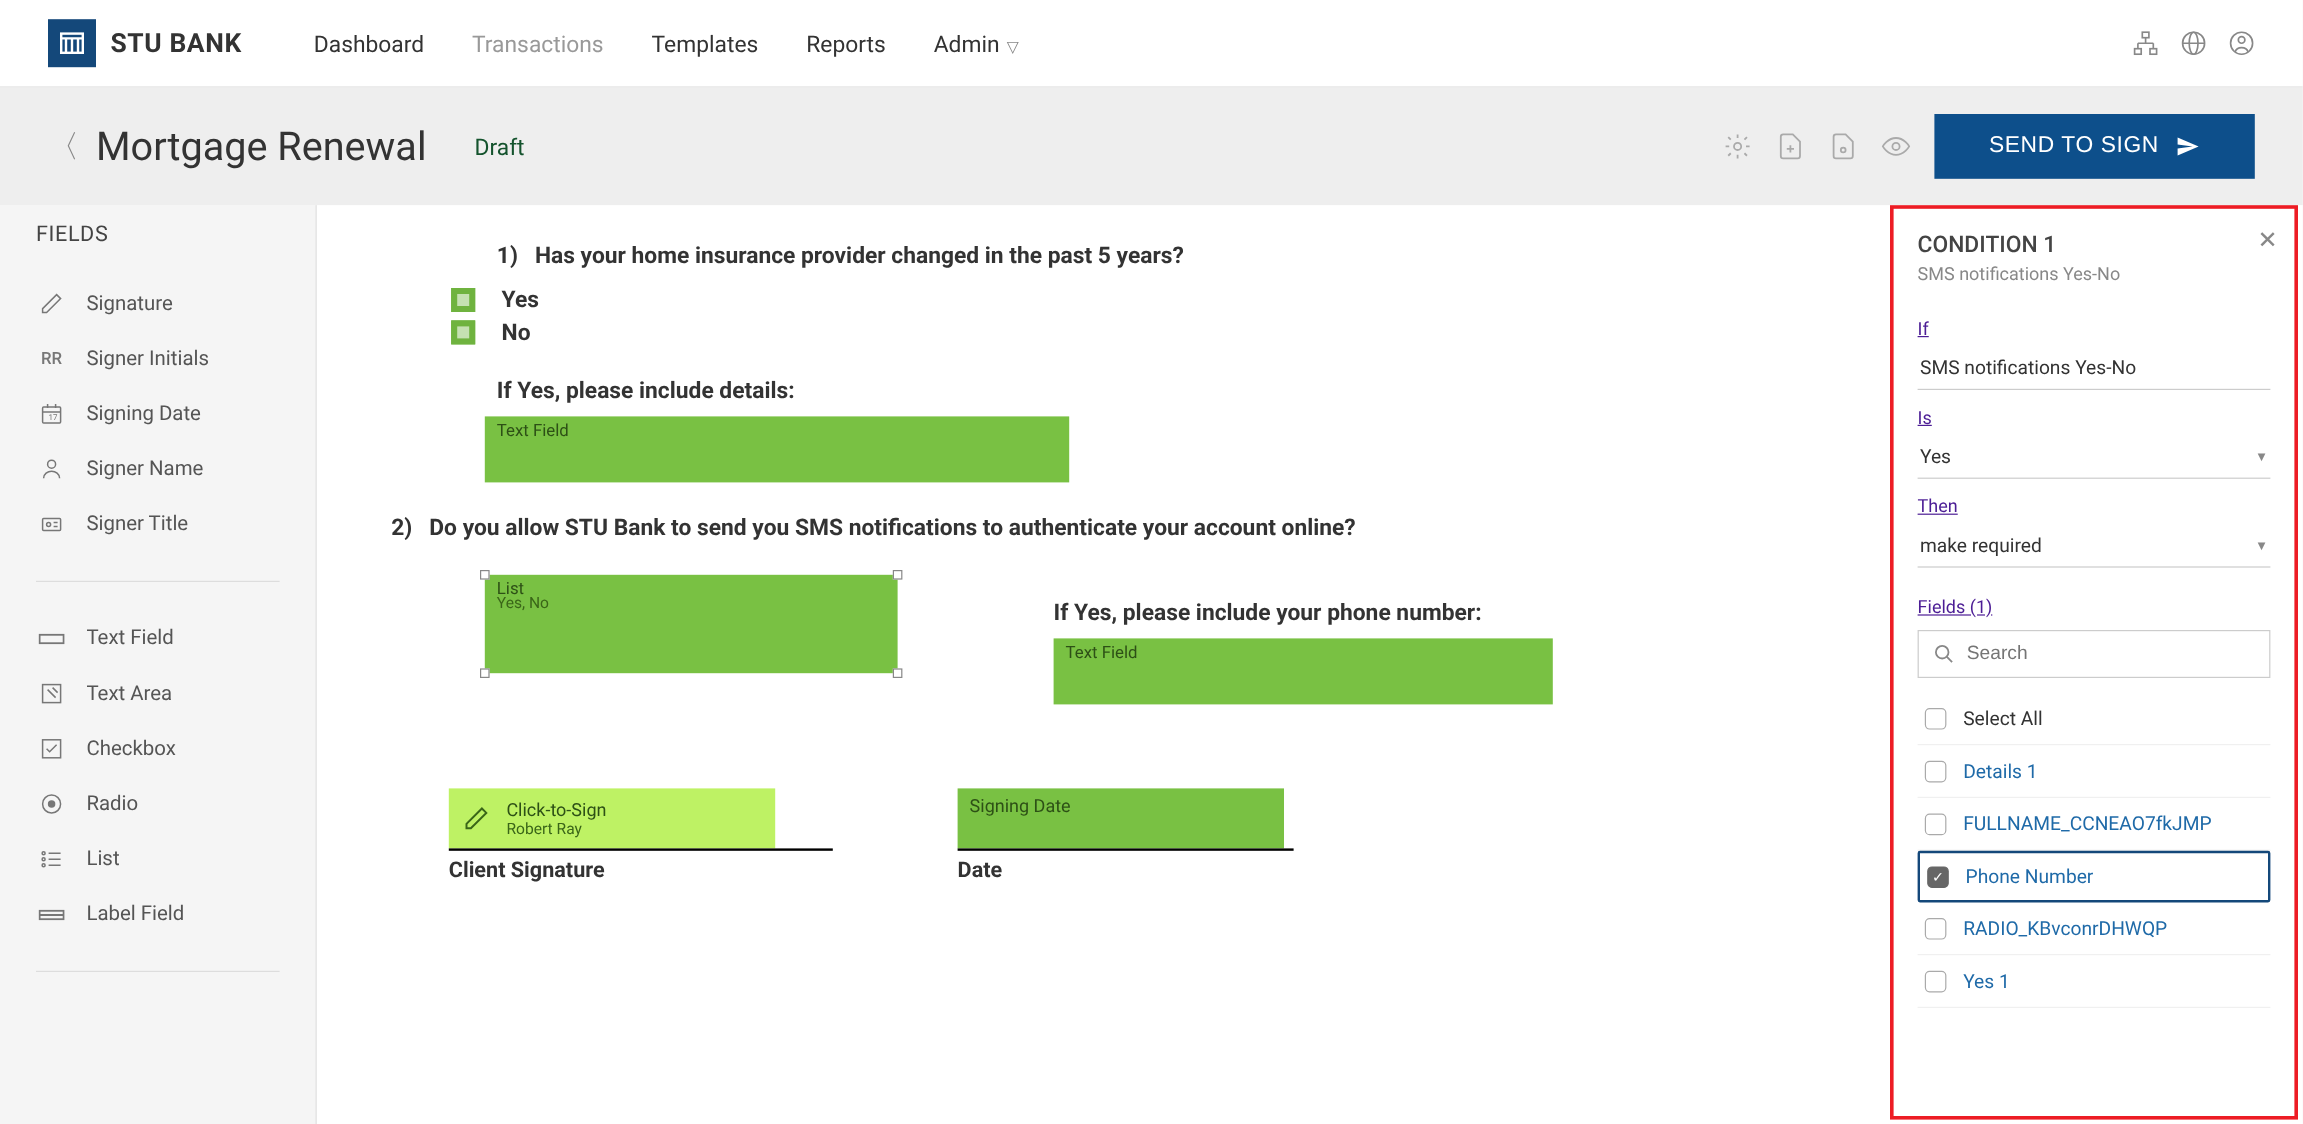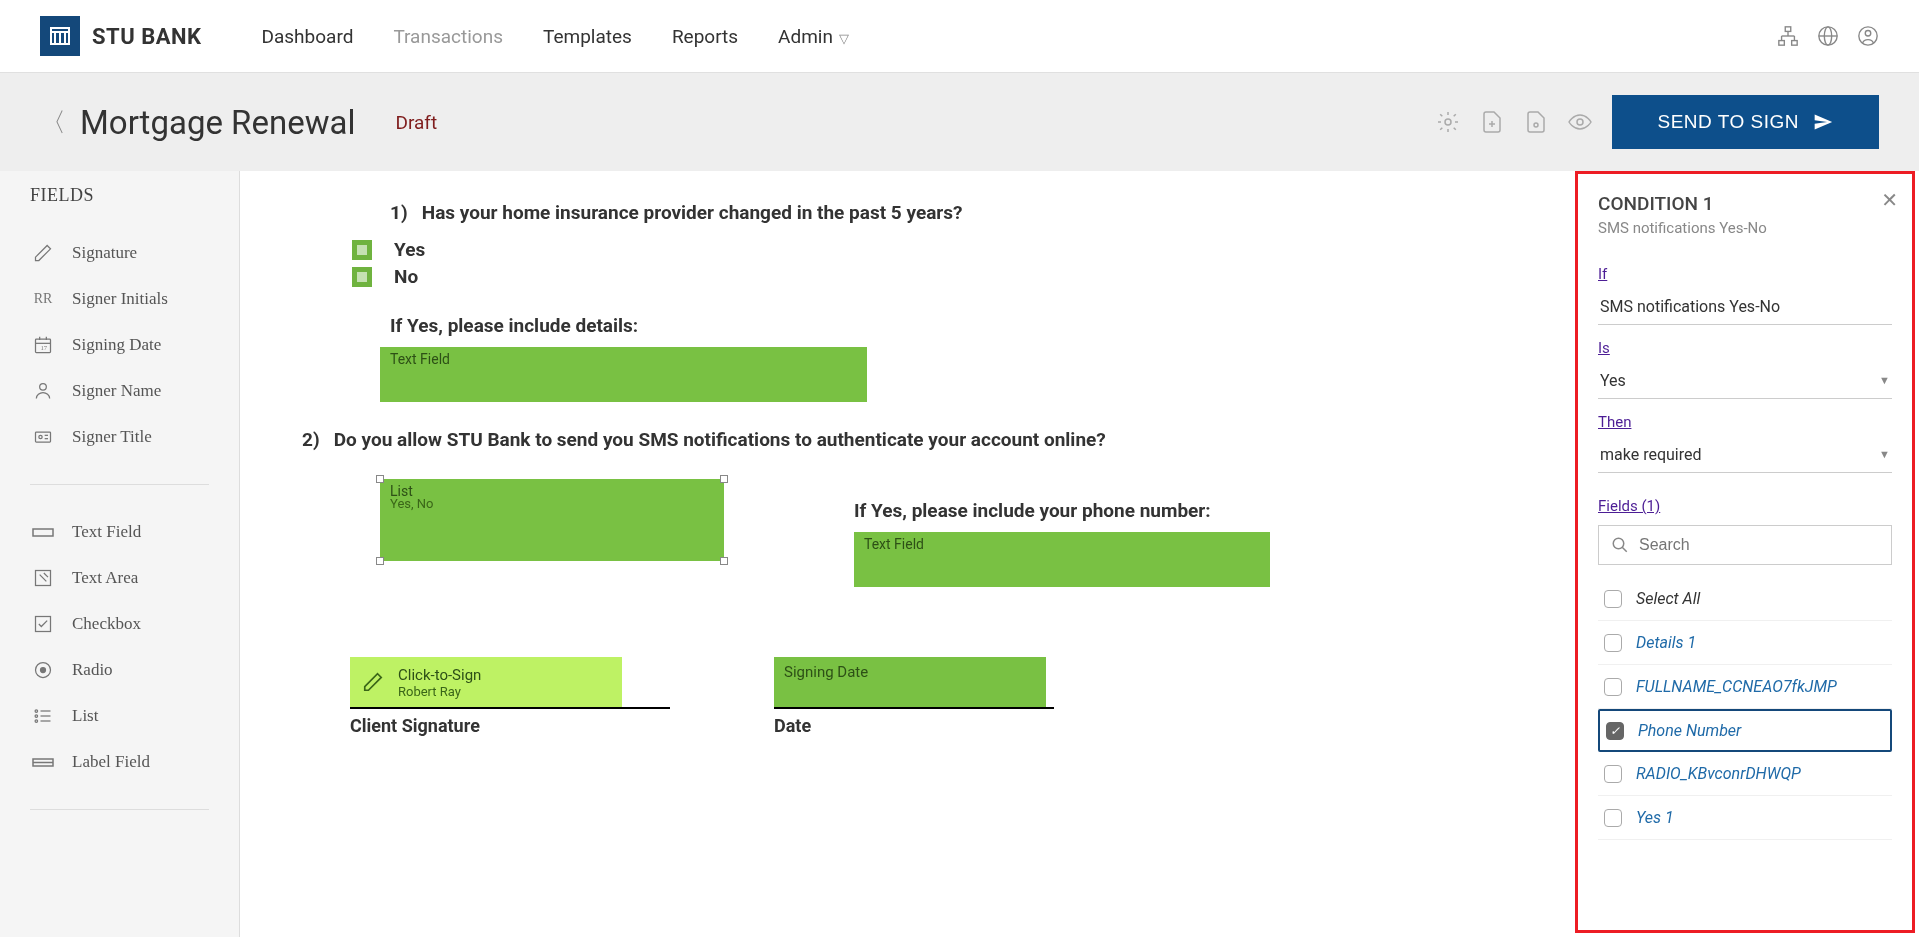--- a/index.html
+++ b/index.html
@@ -14,30 +14,30 @@
   .nav-link { font-size: 19px; color: #333; cursor: pointer; }
   .nav-link.muted { color: #999; }
   .nav-link .caret { font-size: 13px; margin-left: 6px; color: #888; }
   .topnav-right { margin-left: auto; display: flex; gap: 18px; align-items: center; }
   .topnav-icon { width: 22px; height: 22px; color: #888; cursor: pointer; }
   
   
   .page-header { height: 98px; background: #eee; display: flex; align-items: center; padding: 0 40px; }
   .back-caret { font-size: 26px; color: #888; margin-right: 14px; cursor: pointer; }
   .page-title { font-size: 33px; color: #333; font-weight: 400; }
-  .status-pill { font-size: 19px; color: #7f1d1d; margin-left: 40px; }
+  .status-pill { font-size: 19px; color: #14532d; margin-left: 40px; }
   .header-actions { margin-left: auto; display: flex; align-items: center; gap: 20px; }
   .header-icon { width: 24px; height: 24px; color: #aaa; cursor: pointer; }
   .send-btn { background: #0d4f8b; color: #fff; font-size: 19px; font-weight: 500; padding: 16px 46px; border: none; display: flex; align-items: center; gap: 14px; cursor: pointer; letter-spacing: 0.5px; }
   
   
   .main { display: flex; height: calc(100% - 171px); }
   
   
-  .sidebar { width: 240px; padding: 14px 30px; background: #f5f5f5; border-right: 1px solid #ddd; font-family: Liberation Serif, serif; }
+  .sidebar { width: 264px; padding: 14px 30px; background: #f5f5f5; border-right: 1px solid #ddd; }
   .sidebar h3 { font-size: 18px; font-weight: 400; color: #444; margin-bottom: 24px; letter-spacing: 0.5px; }
   .field-item { display: flex; align-items: center; gap: 18px; padding: 12px 2px; font-size: 17px; color: #555; cursor: grab; }
   .field-icon { width: 22px; height: 22px; color: #777; flex-shrink: 0; display: flex; align-items: center; justify-content: center; }
   .sidebar-divider { border: none; border-top: 1px solid #ddd; margin: 24px 0; }
   .rr-text { font-size: 14px; color: #777; font-weight: 500; }
   
   
   .canvas { flex: 1; background: #fff; padding: 30px 50px; position: relative; overflow: auto; }
   .q-block { margin-bottom: 10px; }
   .q-text { font-size: 19px; font-weight: 700; margin-left: 100px; margin-bottom: 14px; }
@@ -68,21 +68,21 @@
   
   .rpanel { width: 340px; background: #fff; border: 3px solid #ed1c24; padding: 18px 20px; position: absolute; right: 4px; top: 171px; bottom: 4px; overflow: auto; }
   .rpanel .close { position: absolute; top: 14px; right: 14px; font-size: 20px; color: #888; cursor: pointer; }
   .rp-title { font-size: 19px; font-weight: 500; color: #444; }
   .rp-sub { font-size: 15px; color: #888; margin-top: 4px; margin-bottom: 28px; }
   .rp-label { font-size: 15px; color: #4c1d95; margin-bottom: 6px; margin-top: 14px; text-decoration: underline; }
   .rp-field { border: none; border-bottom: 1px solid #ccc; padding: 8px 2px; font-size: 16px; width: 100%; display: flex; justify-content: space-between; align-items: center; cursor: pointer; }
   .rp-field .arrow { color: #888; font-size: 11px; }
   .rp-search { border: 1px solid #ccc; padding: 10px 12px; display: flex; align-items: center; gap: 10px; margin-top: 10px; }
   .rp-search input { border: none; outline: none; font-size: 16px; flex: 1; }
-  .rp-list { margin-top: 12px; font-style: italic; }
+  .rp-list { margin-top: 12px; }
   .rp-item { display: flex; align-items: center; gap: 14px; padding: 12px 6px; border-bottom: 1px solid #f0f0f0; font-size: 16px; cursor: pointer; }
   .rp-item.link { color: #1f6aa8; }
   .rp-cb { width: 18px; height: 18px; border: 1.5px solid #aaa; border-radius: 4px; flex-shrink: 0; }
   .rp-cb.checked { background: #666; border-color: #666; display:flex; align-items:center; justify-content:center; color:#fff; font-size:12px; }
   .rp-item.boxed { border: 2px solid #14487a; border-radius: 2px; padding: 10px 6px; }
 </style>
 </head>
 <body>
 
 <div class="topnav">

